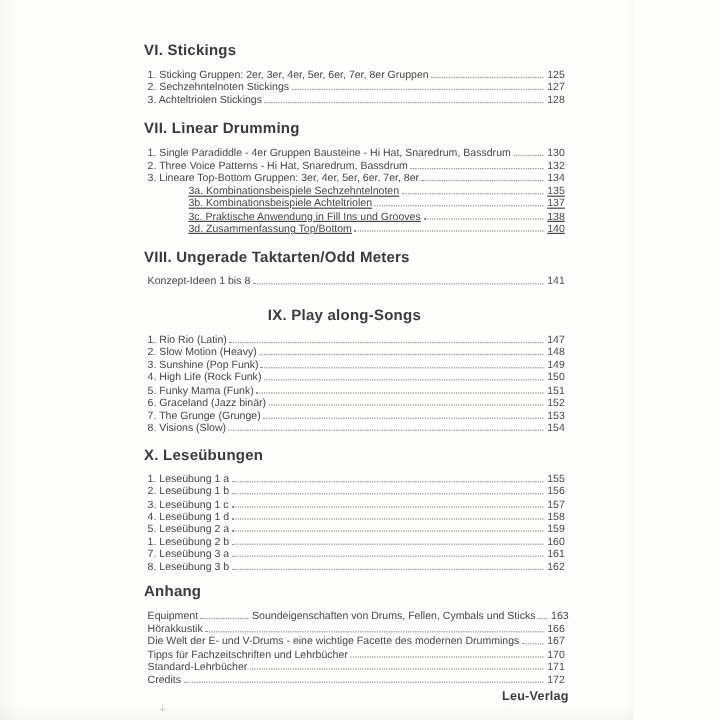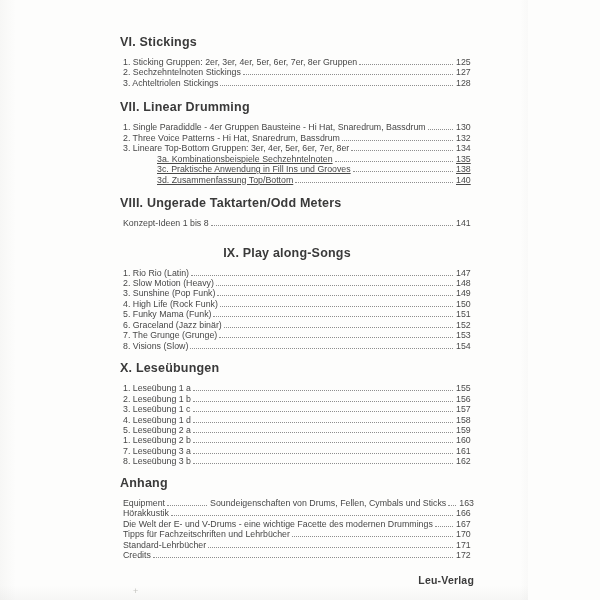--- a/index.html
+++ b/index.html
@@ -135,20 +135,25 @@
           <span class="t">3. Lineare Top-Bottom Gruppen: 3er, 4er, 5er, 6er, 7er, 8er</span>
           <span class="dots"></span>
           <span class="num">134</span>
         </div>
         <div class="entry indent">
           <span class="t">3a. Kombinationsbeispiele Sechzehntelnoten</span>
           <span class="dots"></span>
           <span class="num">135</span>
         </div>
         <div class="entry indent">
+          <span class="t">3b. Kombinationsbeispiele Achteltriolen</span>
+          <span class="dots"></span>
+          <span class="num">137</span>
+        </div>
+        <div class="entry indent">
           <span class="t">3c. Praktische Anwendung in Fill Ins und Grooves</span>
           <span class="dots"></span>
           <span class="num">138</span>
         </div>
         <div class="entry indent">
           <span class="t">3d. Zusammenfassung Top/Bottom</span>
           <span class="dots"></span>
           <span class="num">140</span>
         </div>
       </section>

